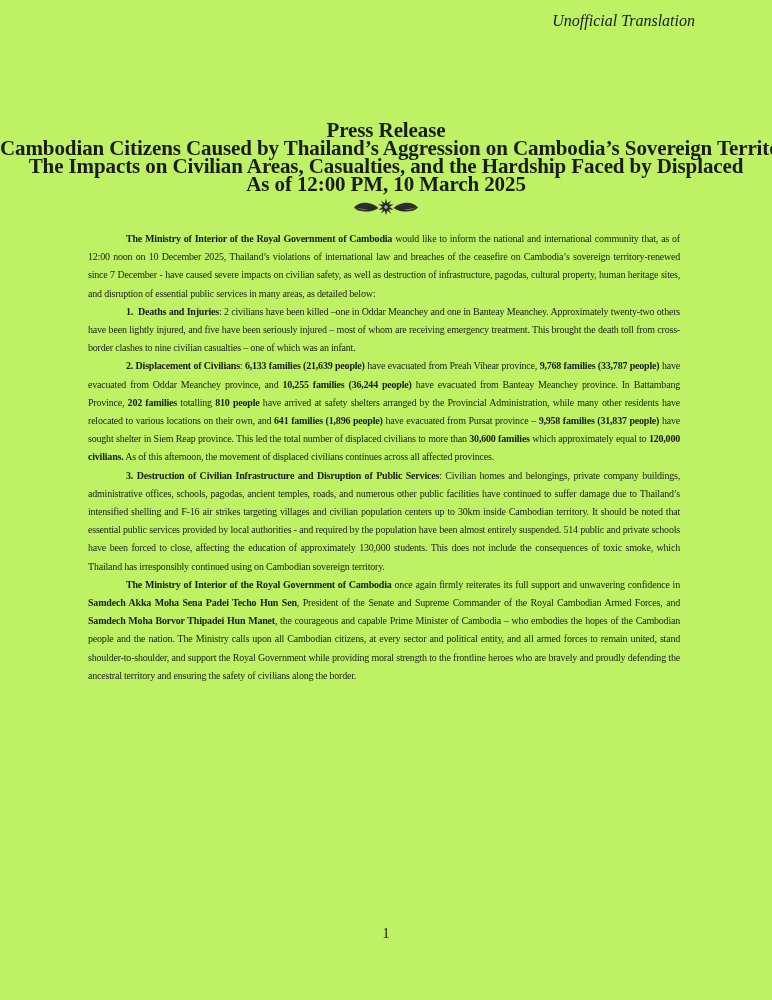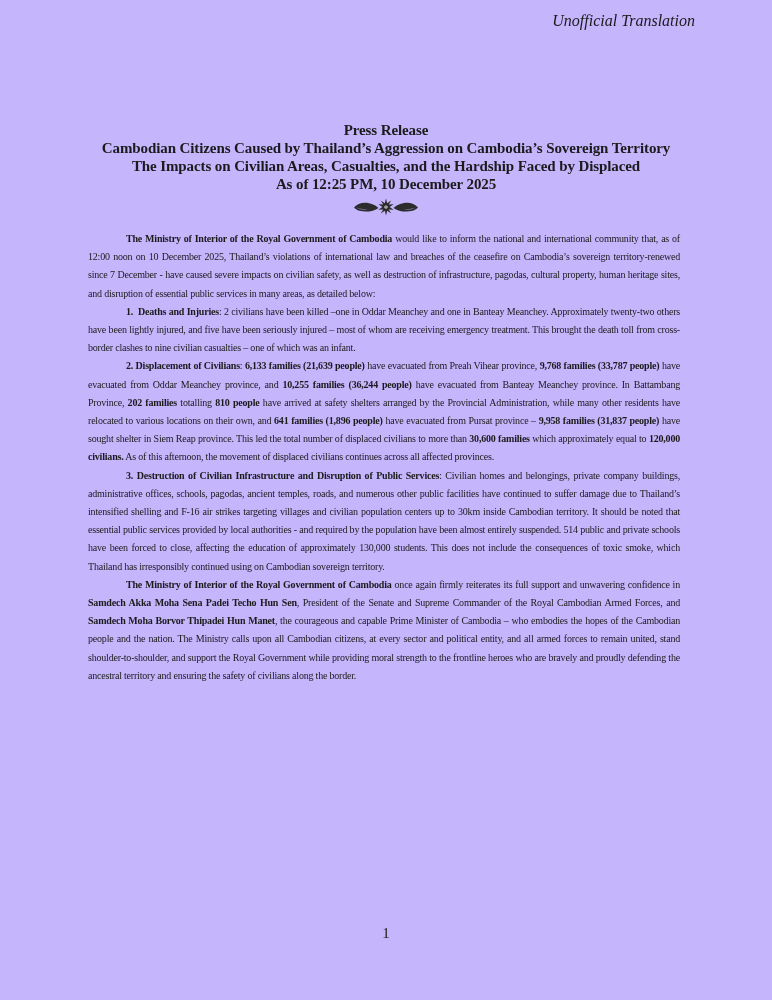--- a/index.html
+++ b/index.html
@@ -2,42 +2,42 @@
 <html><head>
 <meta charset="utf-8">
 <style>
   * { box-sizing: border-box; }
   html, body { margin: 0; padding: 0; background: #ffffff; }
   .page {
     position: relative;
     width: 772px;
     height: 1000px;
     margin: 0;
-    background: #c4b5fd;
+    background: #bef264;
     font-family: "Liberation Serif", "DejaVu Serif", serif;
     color: #1b1b1b;
     overflow: hidden;
     filter: blur(0.3px);
   }
   .header-note {
     position: absolute;
     top: 12px;
     right: 77px;
     font-size: 16px;
     font-style: italic;
     white-space: nowrap;
   }
   .title-block {
     position: absolute;
     top: 121px;
     left: 0;
     width: 772px;
     text-align: center;
     font-weight: 700;
-    font-size: 15px;
+    font-size: 21px;
     line-height: 18px;
     letter-spacing: -0.1px;
   }
   .title-line { white-space: nowrap; }
   .ornament {
     position: absolute;
     top: 197px;
     left: 0;
     width: 772px;
     text-align: center;
@@ -69,21 +69,21 @@
 <body>
 
 <div class="page">
 
   <div class="header-note">Unofficial Translation</div>
 
   <div class="title-block">
     <div class="title-line">Press Release</div>
     <div class="title-line">Cambodian Citizens Caused by Thailand’s Aggression on Cambodia’s Sovereign Territory</div>
     <div class="title-line">The Impacts on Civilian Areas, Casualties, and the Hardship Faced by Displaced</div>
-    <div class="title-line">As of 12:25 PM, 10 December 2025</div>
+    <div class="title-line">As of 12:00 PM, 10 March 2025</div>
   </div>
 
   <div class="ornament">
     <svg width="66" height="18" viewBox="0 0 66 18">
       <g fill="#2c2c2c">
 
         <path d="M1,9.5 C5,4.5 13,3.5 20,6.5 C22.5,7.6 24.5,9 25.5,10 C21,13.5 12.5,14.5 6.5,12.8 C4,12 2.2,10.8 1,9.5 Z M3,9.3 C6,11.5 11,12.3 15,11.4 C11,11.8 6.5,10.8 3,9.3 Z"></path>
 
         <path d="M65,9.5 C61,4.5 53,3.5 46,6.5 C43.5,7.6 41.5,9 40.5,10 C45,13.5 53.5,14.5 59.5,12.8 C62,12 63.8,10.8 65,9.5 Z M63,9.3 C60,11.5 55,12.3 51,11.4 C55,11.8 59.5,10.8 63,9.3 Z"></path>
 

